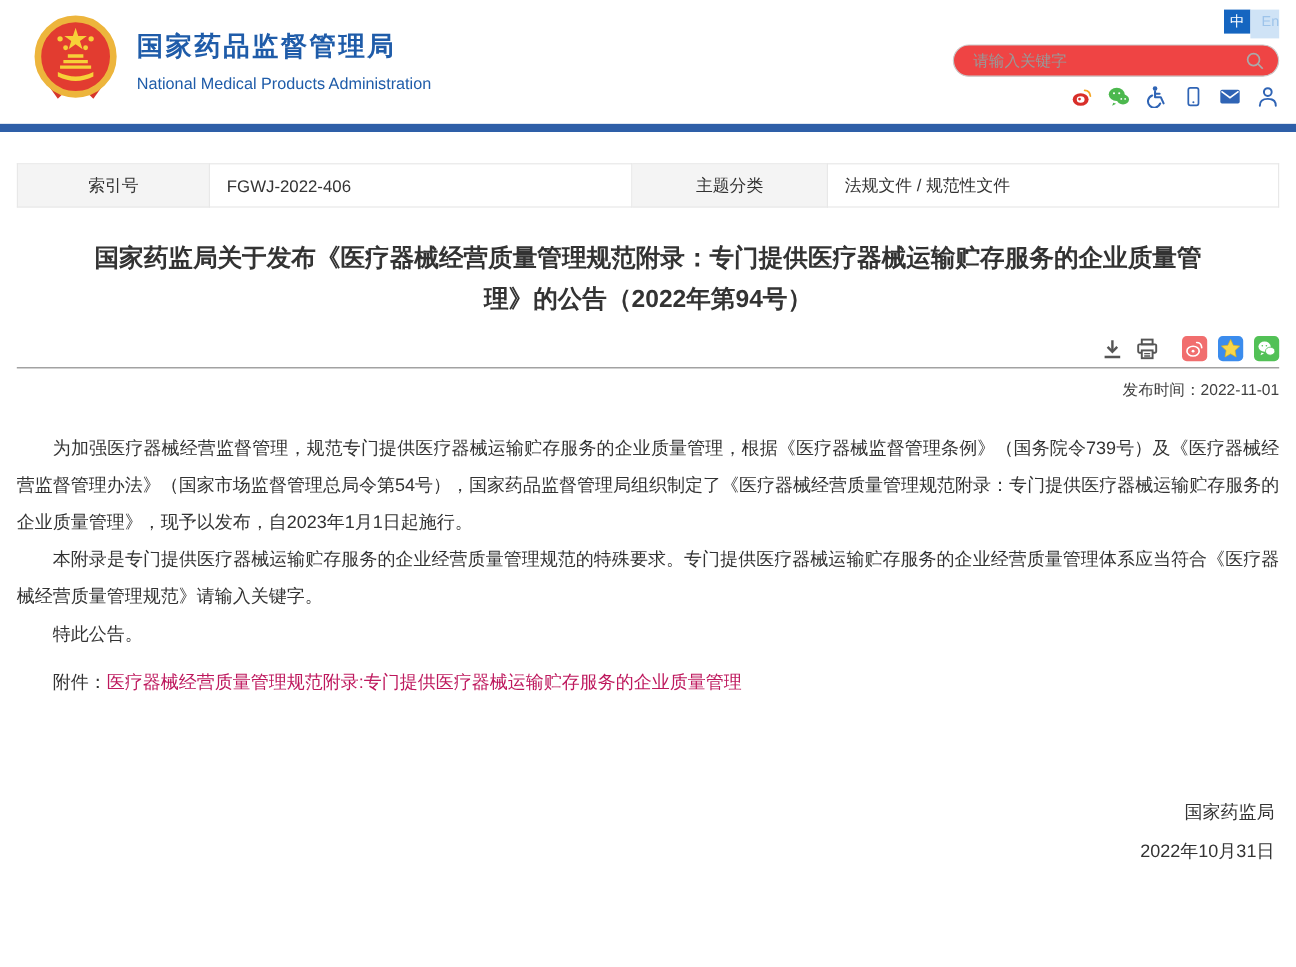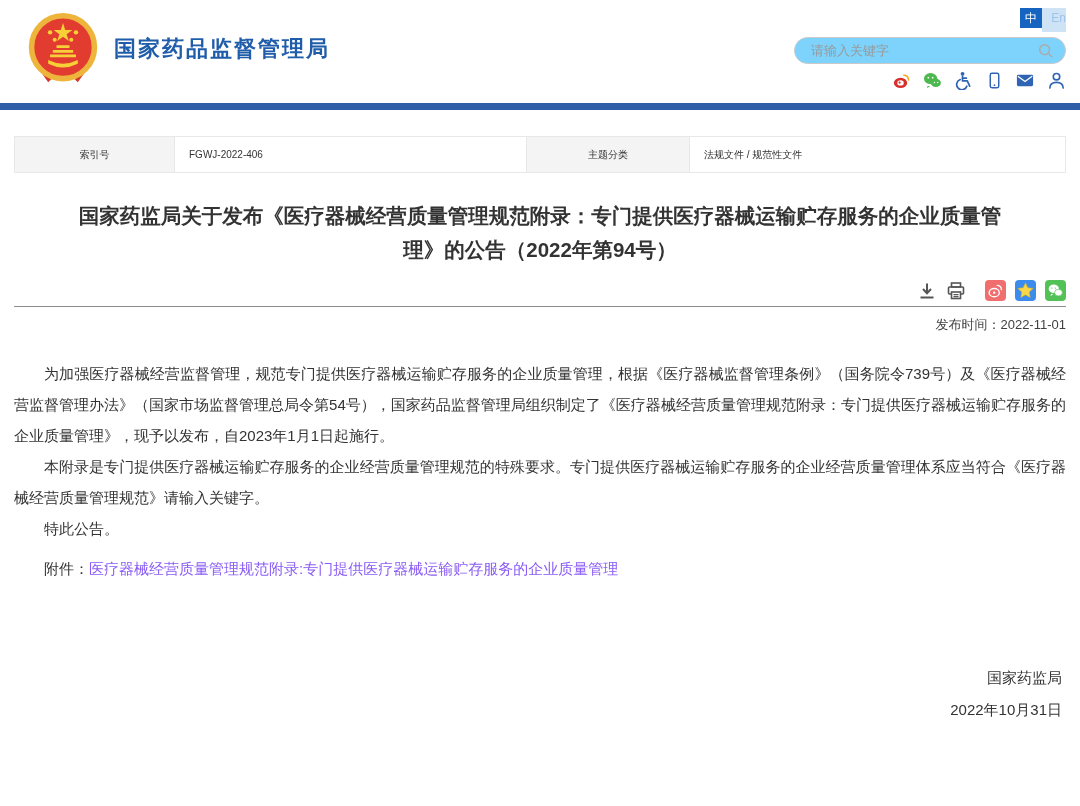--- a/index.html
+++ b/index.html
@@ -17,39 +17,39 @@
   .site-titles { margin-left:14px; }
   .site-name { font-size:22px; font-weight:bold; color:#1f5ca9; letter-spacing:2px; line-height:36px; }
   .site-name-en { font-size:13.5px; color:#1f5ca9; margin-top:5px; }
 
   .lang-toggle { position:absolute; top:8px; right:14px; display:flex; font-size:12px; line-height:20px; }
   .lang-zh { width:22px; height:20px; background:#1565c0; color:#fff; text-align:center; cursor:pointer; }
   .lang-en { width:24px; height:24px; background:#cfe3f6; color:#9ec4ea; text-align:right; cursor:pointer; }
 
   .search-pill {
     position:absolute; top:37px; right:14px; width:272px; height:27px;
-    border:1px solid #c9c9c9; border-radius:14px; background:#7dd3fc;
+    border:1px solid #c9c9c9; border-radius:14px; background:#ef4444;
     display:flex; align-items:center; padding:0 10px 0 16px;
   }
   .search-pill input {
     flex:1; border:none; outline:none; font-size:13px; color:#333; background:transparent;
     font-family:inherit;
   }
   .search-pill input::placeholder { color:#999; }
   .search-btn { width:18px; height:18px; cursor:pointer; display:flex; }
 
   .quick-icons { position:absolute; top:71px; right:14px; display:flex; align-items:center; gap:11px; }
   .quick-icons .qicon { width:20px; height:18px; display:flex; align-items:center; justify-content:center; cursor:pointer; }
 
   .blue-bar { height:7px; background:#2e5fa8; }
 
   
   .container { padding:0 14px; }
 
-  table.info-table { width:100%; border-collapse:collapse; margin-top:26px; font-size:10px; }
+  table.info-table { width:100%; border-collapse:collapse; margin-top:26px; font-size:14px; }
   .info-table td { border:1px solid #e8e8e8; padding:8px 14px; vertical-align:middle; }
   .info-table td.lbl { background:#f4f4f4; text-align:center; color:#333; }
   .col-l1 { width:160px; } .col-v1 { width:352px; } .col-l2 { width:163px; }
   .title-cell-text { max-width:660px; line-height:24px; }
   .row-h1 td { height:36px; }
   .row-h2 td { height:56px; }
 
   .doc-title {
     margin:26px 56px 0; text-align:center; font-size:20.5px; font-weight:600;
     line-height:34px; color:#333;
@@ -61,21 +61,21 @@
   .badge-weibo { background:#f16e6e; margin-left:10px; }
   .badge-qzone { background:#3b8ced; }
   .badge-wechat { background:#52c156; }
 
   .rule { border:none; border-top:1px solid #8c8c8c; margin-top:5px; }
   .pub-time { text-align:right; color:#404040; font-size:13px; margin-top:9px; }
 
   .article { margin-top:24px; font-size:15px; line-height:31px; color:#333; text-align:justify; }
   .article p { text-indent:2em; }
   .attachment { margin-top:9px; text-indent:2em; }
-  .attachment .att-name { color:#8b5cf6; }
+  .attachment .att-name { color:#be185d; }
 
   .sign-block { margin-top:78px; text-align:right; padding-right:4px; font-size:15px; line-height:32px; }
 </style>
 </head>
 <body>
 
 <div class="header">
   <div class="logo-wrap">
     <svg class="emblem" viewBox="0 0 80 80">
       <path d="M14 62 L24 76 L32 68 Z" fill="#d6352b"></path>
@@ -85,20 +85,21 @@
       <path d="M40 12 l2.4 7.4 7.8 0 -6.3 4.6 2.4 7.4 -6.3 -4.6 -6.3 4.6 2.4 -7.4 -6.3 -4.6 7.8 0 Z" fill="#f7d038"></path>
       <circle cx="26" cy="22" r="2.4" fill="#f7d038"></circle>
       <circle cx="54" cy="22" r="2.4" fill="#f7d038"></circle>
       <circle cx="31" cy="30" r="2.2" fill="#f7d038"></circle>
       <circle cx="49" cy="30" r="2.2" fill="#f7d038"></circle>
       <path d="M26 46 h28 v3 h-28 Z M29 41 h22 v3 h-22 Z M33 36 h14 v3 h-14 Z" fill="#f7d038"></path>
       <path d="M24 52 q16 8 32 0 l0 4 q-16 8 -32 0 Z" fill="#f7d038"></path>
     </svg>
     <div class="site-titles">
       <div class="site-name">国家药品监督管理局</div>
+      <div class="site-name-en">National Medical Products Administration</div>
     </div>
   </div>
 
   <div class="lang-toggle">
     <div class="lang-zh">中</div>
     <div class="lang-en">En</div>
   </div>
 
   <div class="search-pill">
     <input type="text" placeholder="请输入关键字" style="">

